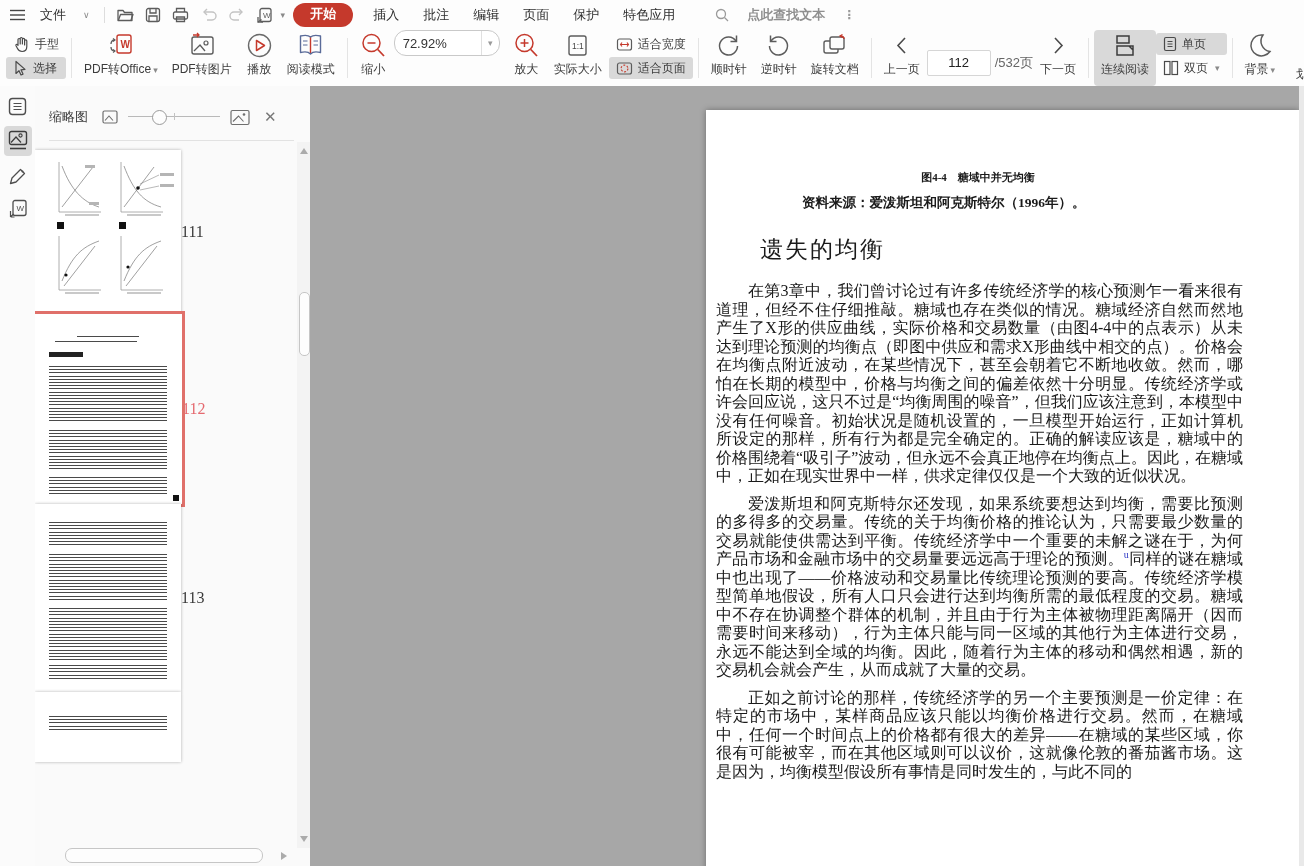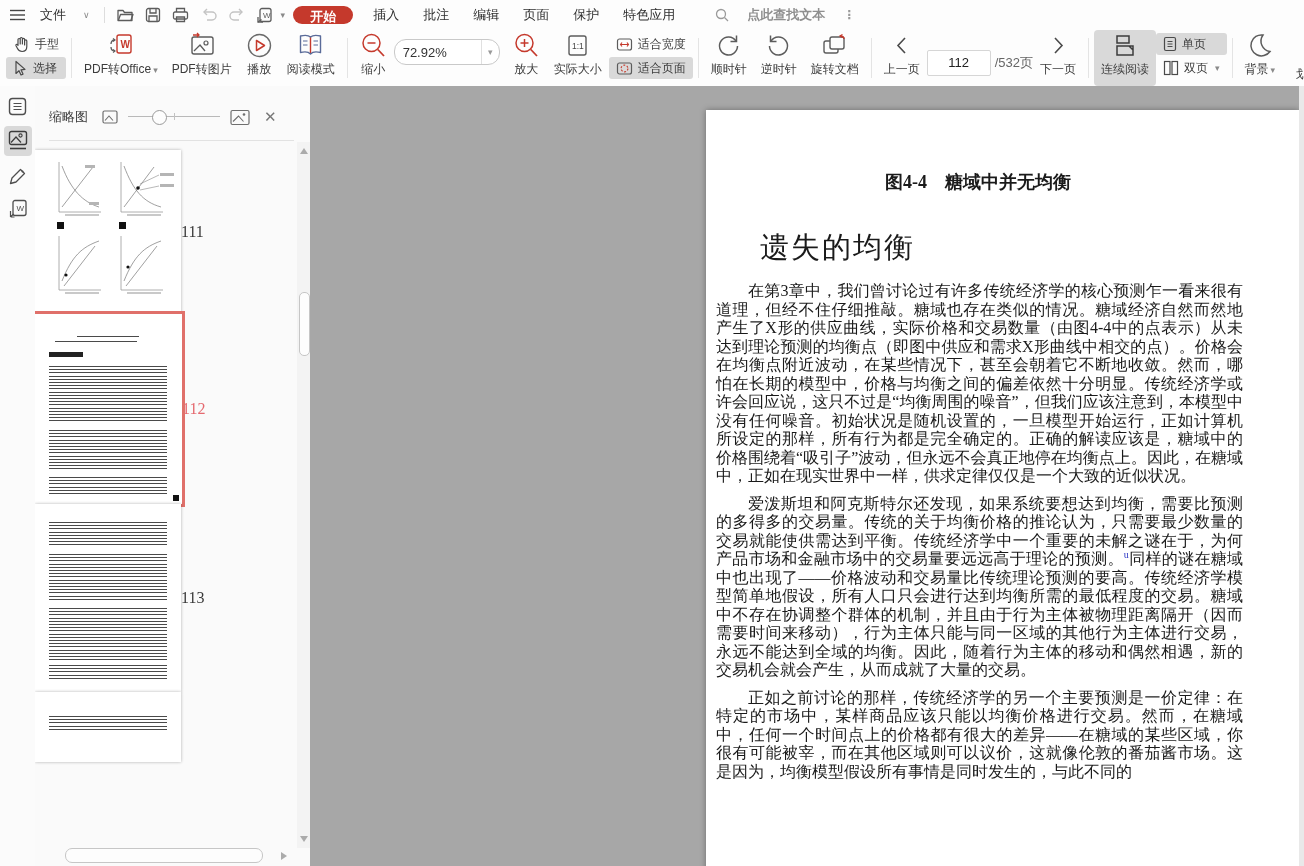--- a/index.html
+++ b/index.html
@@ -6,33 +6,33 @@
   .app{position:relative;width:1304px;height:866px;background:#fdfdfd;overflow:hidden;
        font-family:"Liberation Sans","DejaVu Sans",sans-serif;-webkit-font-smoothing:antialiased;}
   svg{display:block;}
   
   .menubar{position:absolute;top:0;left:0;right:0;height:30px;background:#fdfdfd;display:flex;align-items:center;font-size:13px;color:#333;}
   .mb-file{display:flex;align-items:center;gap:15px;padding:0 8px 0 10px;}
   .mb-sep{width:1px;height:16px;background:#ddd;margin:0 6px;}
   .mb-icon{width:20px;height:20px;margin:0 4px;display:flex;align-items:center;justify-content:center;}
   .dd{font-size:9px;color:#8a8a8a;margin-left:2px;}
   .tab{padding:0 12px;height:30px;line-height:30px;color:#2f2f2f;cursor:default;}
-  .tab.active{height:18px;line-height:22px;margin:6px 8px;padding:0 17px;border-radius:12px;color:#fff;font-weight:bold;}
+  .tab.active{height:24px;line-height:22px;margin:6px 8px;padding:0 17px;border-radius:12px;color:#fff;font-weight:bold;}
   .mb-search{display:flex;align-items:center;margin-left:28px;color:#8f8f8f;gap:18px;font-weight:bold;}
   .kebab{color:#9a9a9a;font-size:12px;letter-spacing:0;}
   
   .toolbar{position:absolute;top:30px;left:0;right:0;height:56px;background:#fdfdfd;border-bottom:1px solid #d8d8d8;display:flex;align-items:stretch;overflow:hidden;}
   .vdiv{width:1px;background:#e4e4e4;margin:8px 5px;}
   .btn-big{display:flex;flex-direction:column;align-items:center;padding:2px 7px;border-radius:4px;font-size:12px;color:#3c3c3c;}
   .btn-big .lbl{margin-top:2px;white-space:nowrap;display:flex;align-items:center;}
   .btn-big.sel{background:#d9d9d9;}
   .stack{display:flex;flex-direction:column;justify-content:flex-start;gap:2px;padding-top:3px;}
   .btn-small{display:flex;align-items:center;gap:5px;font-size:12px;color:#3c3c3c;height:22px;padding:0 7px;border-radius:3px;white-space:nowrap;}
   .btn-small.sel{background:#d9d9d9;}
-  .combo{margin-top:9px;width:104px;height:24px;border:1px solid #c9c9c9;background:#fff;border-radius:12px;display:flex;align-items:center;font-size:13px;color:#333;}
+  .combo{width:104px;height:24px;border:1px solid #c9c9c9;background:#fff;border-radius:12px;display:flex;align-items:center;font-size:13px;color:#333;}
   .combo .val{flex:1;padding-left:8px;}
   .combo .arr{width:17px;height:100%;border-left:1px solid #e0e0e0;display:flex;align-items:center;justify-content:center;color:#999;font-size:9px;}
   .pagebox{display:flex;align-items:center;margin-top:9px;gap:4px;}
   .pagebox input{width:58px;height:22px;border:1px solid #d6d6d6;background:#fff;text-align:center;font-size:13px;color:#222;border-radius:2px;outline:none;}
   .pagetotal{font-size:13px;color:#666;}
   
   .iconstrip{position:absolute;left:0;top:86px;bottom:0;width:35px;background:#fbfbfb;}
   .strip-btn{width:28px;height:26px;margin:7px auto 6px;border-radius:4px;display:flex;align-items:center;justify-content:center;}
   .strip-btn.sel{background:#d9d9d9;}
   
@@ -58,23 +58,23 @@
   .vs-up{top:6px;border-bottom:6px solid #ababab;}
   .vs-down{bottom:6px;border-top:6px solid #ababab;}
   .vs-thumb{position:absolute;left:2px;top:150px;width:9px;height:62px;background:#fdfdfd;border:1px solid #c6c6c6;border-radius:5px;}
   .hscroll{position:absolute;left:30px;bottom:3px;width:196px;height:13px;border:1px solid #c6c6c6;border-radius:7px;background:#fdfdfd;}
   .hs-arrow{position:absolute;right:23px;bottom:6px;width:0;height:0;border-top:4px solid transparent;border-bottom:4px solid transparent;border-left:6px solid #ababab;}
   
   .canvas{position:absolute;left:310px;top:86px;right:0;bottom:0;background:#a7a7a7;overflow:hidden;}
   .canvas .rightbar{position:absolute;right:0;top:0;bottom:0;width:5px;background:#e9e9e9;}
   .page{position:absolute;left:396px;top:24px;width:593px;height:940px;background:#fff;box-shadow:0 0 6px rgba(0,0,0,.35);
         font-family:"Liberation Serif","DejaVu Serif",serif;color:#1a1a1a;}
-  .fig-caption{position:absolute;top:60px;left:10px;width:524px;text-align:center;font-size:18px;font-weight:bold;}
+  .fig-caption{position:absolute;top:60px;left:10px;width:524px;text-align:center;font-size:11px;font-weight:bold;}
   .source-line{position:absolute;top:84px;left:96px;font-size:13.5px;font-weight:bold;}
-  .doc-heading{position:absolute;top:118px;left:54px;font-size:29px;letter-spacing:2px;}
+  .doc-heading{position:absolute;top:124px;left:54px;font-size:23px;letter-spacing:2px;}
   .doc-body{position:absolute;top:172px;left:10px;width:527px;font-size:16px;line-height:18.5px;text-align:justify;}
   .doc-body p{margin:0 0 9px;text-indent:2em;}
   .fnote{color:#2b35c4;font-size:10px;vertical-align:super;line-height:0;}
   .cut-label{position:absolute;right:-1px;top:36px;width:9px;overflow:hidden;font-size:12px;color:#3c3c3c;white-space:nowrap;}
 </style>
 </head>
 <body>
 
 <div class="app">
 
@@ -458,20 +458,21 @@
       <div class="vs-thumb"></div>
       <div class="vs-arrow vs-down"></div>
     </div>
     <div class="hscroll"></div>
     <div class="hs-arrow"></div>
   </div>
 
   <div class="canvas">
     <div class="page">
       <div class="fig-caption">图4-4　糖域中并无均衡</div>
+      <div class="source-line">资料来源：爱泼斯坦和阿克斯特尔（1996年）。</div>
       <div class="doc-heading">遗失的均衡</div>
       <div class="doc-body">
         <p>在第3章中，我们曾讨论过有许多传统经济学的核心预测乍一看来很有道理，但经不住仔细推敲。糖域也存在类似的情况。糖域经济自然而然地产生了X形的供应曲线，实际价格和交易数量（由图4-4中的点表示）从未达到理论预测的均衡点（即图中供应和需求X形曲线中相交的点）。价格会在均衡点附近波动，在某些情况下，甚至会朝着它不断地收敛。然而，哪怕在长期的模型中，价格与均衡之间的偏差依然十分明显。传统经济学或许会回应说，这只不过是“均衡周围的噪音”，但我们应该注意到，本模型中没有任何噪音。初始状况是随机设置的，一旦模型开始运行，正如计算机所设定的那样，所有行为都是完全确定的。正确的解读应该是，糖域中的价格围绕着“吸引子”波动，但永远不会真正地停在均衡点上。因此，在糖域中，正如在现实世界中一样，供求定律仅仅是一个大致的近似状况。</p>
         <p><span>爱泼斯坦和阿克斯特尔还发现，如果系统要想达到均衡，需要比预测的多得多的交易量。传统的关于均衡价格的推论认为，只需要最少数量的交易就能使供需达到平衡。传统经济学中一个重要的未解之谜在于，为何产品市场和金融市场中的交易量要远远高于理论的预测。</span><span class="fnote">u</span><span>同样的谜在糖域中也出现了——价格波动和交易量比传统理论预测的要高。传统经济学模型简单地假设，所有人口只会进行达到均衡所需的最低程度的交易。糖域中不存在协调整个群体的机制，并且由于行为主体被物理距离隔开（因而需要时间来移动），行为主体只能与同一区域的其他行为主体进行交易，永远不能达到全域的均衡。因此，随着行为主体的移动和偶然相遇，新的交易机会就会产生，从而成就了大量的交易。</span></p>
         <p>正如之前讨论的那样，传统经济学的另一个主要预测是一价定律：在特定的市场中，某样商品应该只能以均衡价格进行交易。然而，在糖域中，任何一个时间点上的价格都有很大的差异——在糖域的某些区域，你很有可能被宰，而在其他区域则可以议价，这就像伦敦的番茄酱市场。这是因为，均衡模型假设所有事情是同时发生的，与此不同的</p>
       </div>
     </div>
     <div class="rightbar"></div>
   </div>
 

